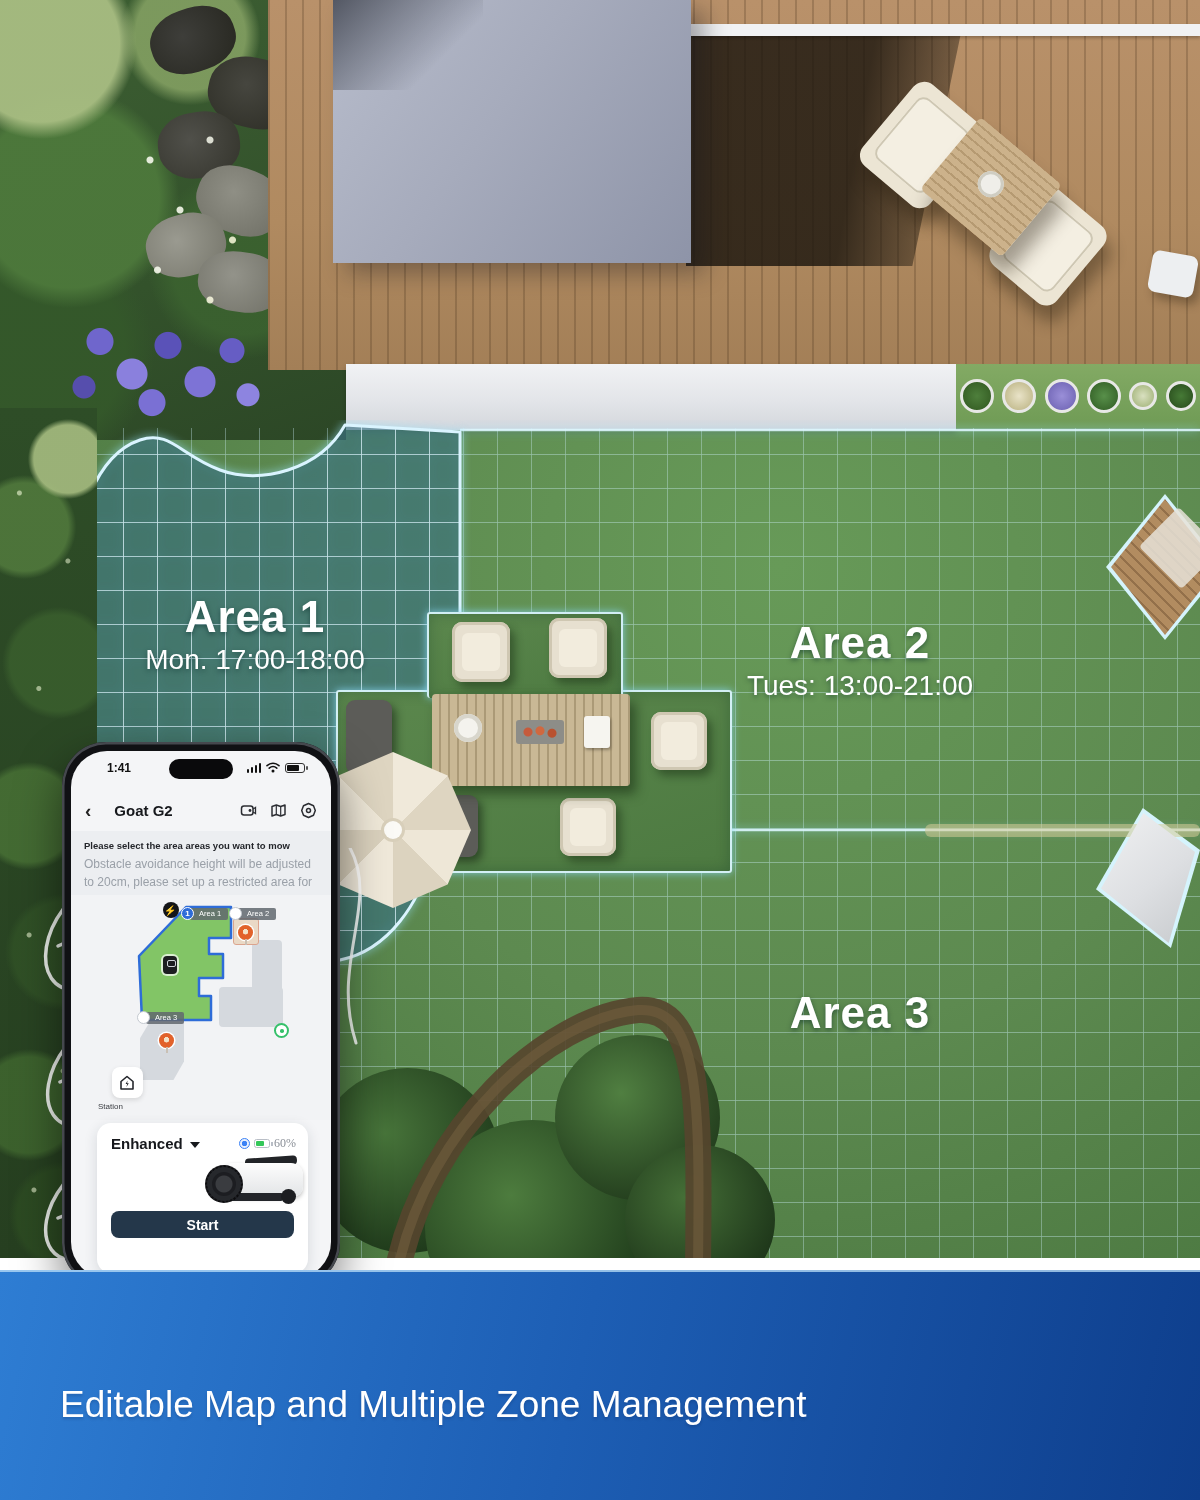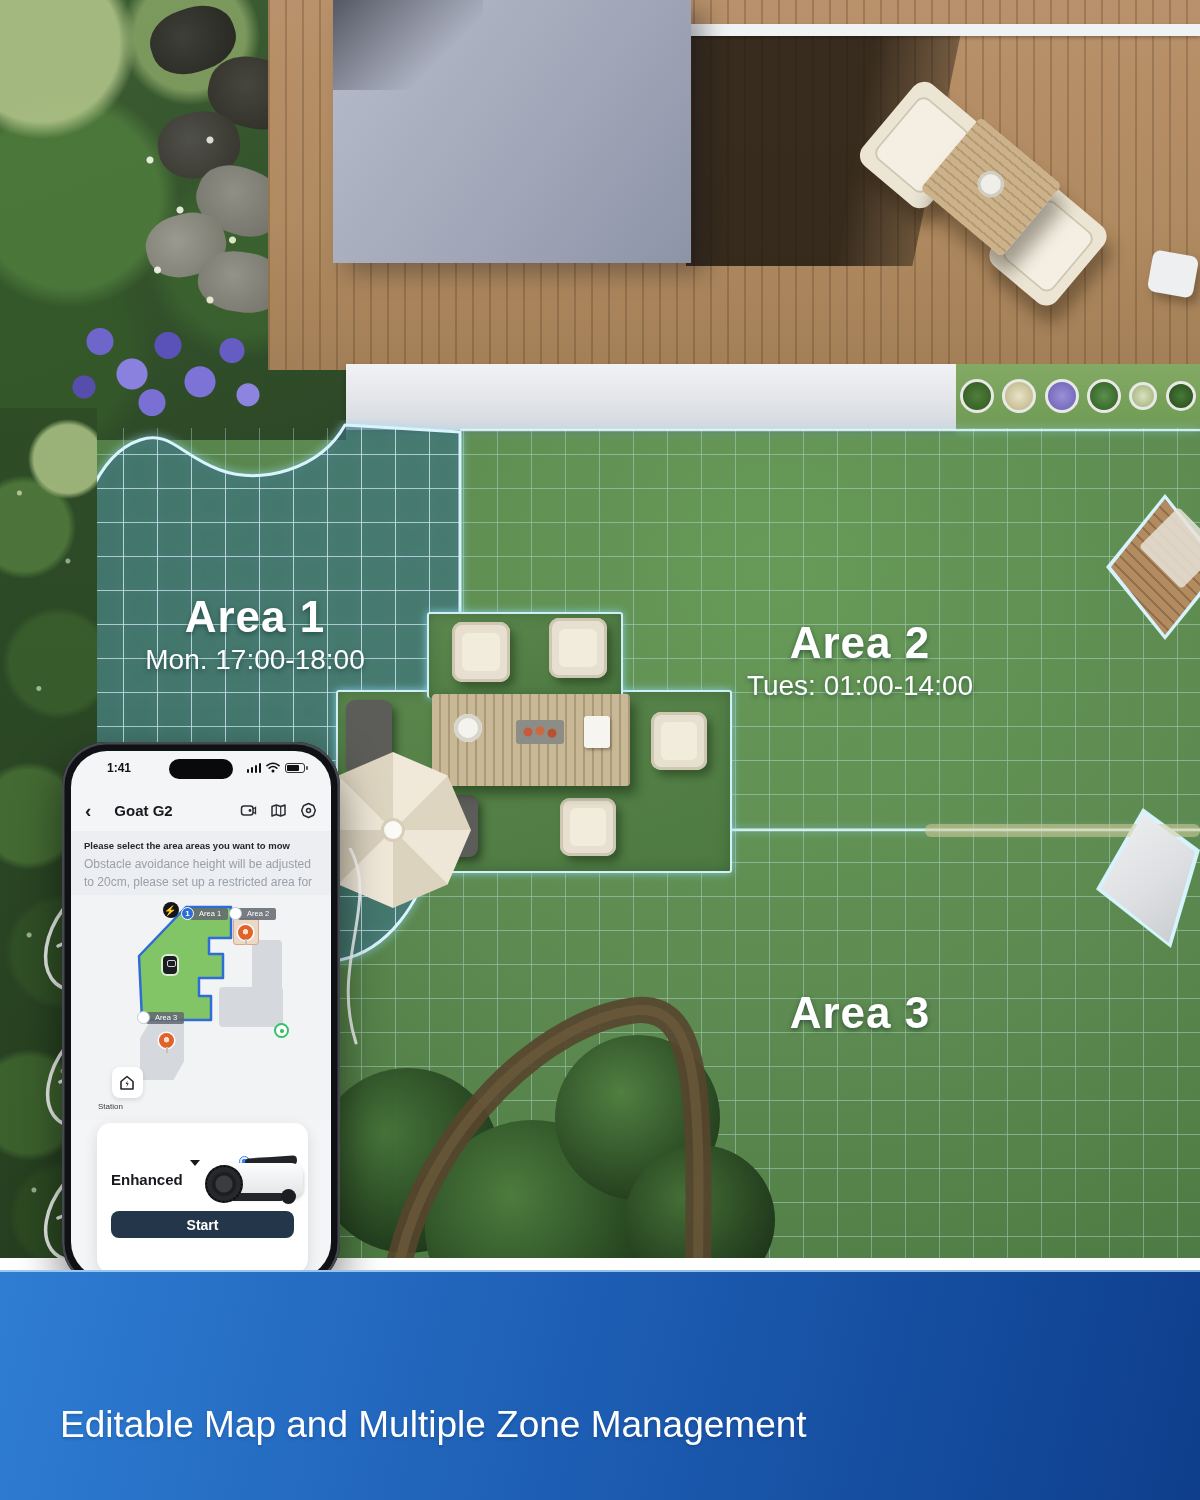--- a/index.html
+++ b/index.html
@@ -203,42 +203,42 @@
   .t-a2 { left:158px; top:12px; }
   .t-a3 { left:66px; top:116px; }
   .robot-marker { position:absolute; left:92px; top:61px; width:14px; height:18px; background:#1c1d21; border-radius:4px; box-shadow:0 0 0 2px rgba(255,255,255,.7); }
   .robot-marker::after { content:""; position:absolute; left:3.5px; top:4px; width:7px; height:5px; border:1.3px solid #cfd2d8; border-radius:2px; }
   .station { position:absolute; left:27px; top:172px; width:58px; text-align:left; }
   .station-btn { width:31px; height:31px; margin:0 auto; background:#fff; border-radius:8px; box-shadow:0 2px 5px rgba(0,0,0,.12); display:flex; align-items:center; justify-content:center; }
   .station-lbl { font-size:8px; color:#3a3d42; margin-top:4px; }
 
   .card { position:absolute; left:26px; top:372px; width:211px; height:150px; background:#fff; border-radius:14px; box-shadow:0 4px 14px rgba(30,40,60,.14); }
   .mode-row { position:absolute; left:14px; top:12px; right:12px; display:flex; align-items:center; }
-  .mode-lbl { font-size:15px; font-weight:bold; color:#17191d;margin-top:36px; }
+  .mode-lbl { font-size:15px; font-weight:bold; color:#17191d; }
   .caret { width:0; height:0; border-left:5px solid transparent; border-right:5px solid transparent; border-top:6px solid #17191d; margin-left:7px; margin-top:2px; }
   .stat-cluster { margin-left:auto; display:flex; align-items:center; gap:4px; }
   .gps-dot { width:11px; height:11px; border-radius:50%; border:1.5px solid #3b82f6; background:radial-gradient(circle,#3b82f6 0 2.5px, #e8f0fe 3px); }
   .batt2 { width:16px; height:9px; border:1.2px solid #b9bec6; border-radius:2.5px; position:relative; }
   .batt2::before { content:""; position:absolute; left:1px; top:1px; bottom:1px; width:8px; background:#34c759; border-radius:1px; }
   .batt2::after { content:""; position:absolute; right:-3.5px; top:2px; width:1.8px; height:3.5px; background:#b9bec6; }
   .pct { font-size:12px; color:#8a8f97;font-family:Liberation Serif, serif; }
   .mower { position:absolute; left:108px; top:30px; width:100px; height:58px; }
   .mw-body { position:absolute; left:18px; top:10px; width:80px; height:34px; background:linear-gradient(180deg,#fdfdfd,#e2e4e6); border-radius:9px 12px 10px 6px; box-shadow:0 2px 4px rgba(0,0,0,.25); }
   .mw-top { position:absolute; left:40px; top:4px; width:52px; height:9px; background:#222428; border-radius:4px; transform:rotate(-4deg); }
   .mw-skirt { position:absolute; left:22px; top:40px; width:56px; height:8px; background:#23252a; border-radius:2px; }
   .mw-wheel { position:absolute; left:0; top:12px; width:38px; height:38px; border-radius:50%; background:radial-gradient(circle,#3a3c40 0 8px,#1c1d21 9px); box-shadow:inset 0 0 0 5px #26282c; border:2px dotted #0c0c0e; }
   .mw-rear { position:absolute; left:76px; top:36px; width:15px; height:15px; border-radius:50%; background:#1c1d21; }
   .startbtn { position:absolute; left:14px; top:88px; width:183px; height:27px; background:#24374a; border-radius:8px; color:#fff; font-size:14px; font-weight:bold; display:flex; align-items:center; justify-content:center; }
 
   
   #banner { position:absolute; left:0; top:1270px; width:1200px; height:230px; z-index:30;
     background: linear-gradient(103deg, #2e7dd3 0%, #1d5eb4 48%, #0e3e8c 100%);
     border-top:2px solid rgba(190,225,250,.75); }
   .banner-title { position:absolute; left:60px; top:32px; color:#fff; font-size:47px; font-weight:bold; letter-spacing:.5px; text-shadow:0 2px 3px rgba(0,20,60,.25); }
-  .banner-sub { position:absolute; left:60px; top:112px; color:#fff; font-size:37px; font-weight:normal; text-shadow:0 2px 3px rgba(0,20,60,.2);margin-top:20px; }
+  .banner-sub { position:absolute; left:60px; top:112px; color:#fff; font-size:37px; font-weight:normal; text-shadow:0 2px 3px rgba(0,20,60,.2); }
 </style>
 </head>
 <body>
 
 <div id="scene">
 
   <div class="abs garden"></div>
   <div class="abs stone s1"></div>
   <div class="abs stone s2"></div>
   <div class="abs stone s3"></div>
@@ -306,21 +306,21 @@
   <div class="abs diamond wstruct"></div>
   <div class="abs wstruct-in"></div>
   <div class="abs sandpath"></div>
 
   <div class="area-label al1">
     <div class="nm">Area 1</div>
     <div class="sch">Mon. 17:00-18:00</div>
   </div>
   <div class="area-label al2">
     <div class="nm">Area 2</div>
-    <div class="sch">Tues: 01:00-14:00</div>
+    <div class="sch">Tues: 13:00-21:00</div>
   </div>
   <div class="area-label al3">
     <div class="nm">Area 3</div>
   </div>
 
   <div class="abs blob tb1"></div>
   <div class="abs blob tb2"></div>
   <div class="abs blob tb3"></div>
   <div class="abs blob tb4"></div>
   <svg id="hedgesvg" width="380" height="290" viewBox="0 0 380 290">

